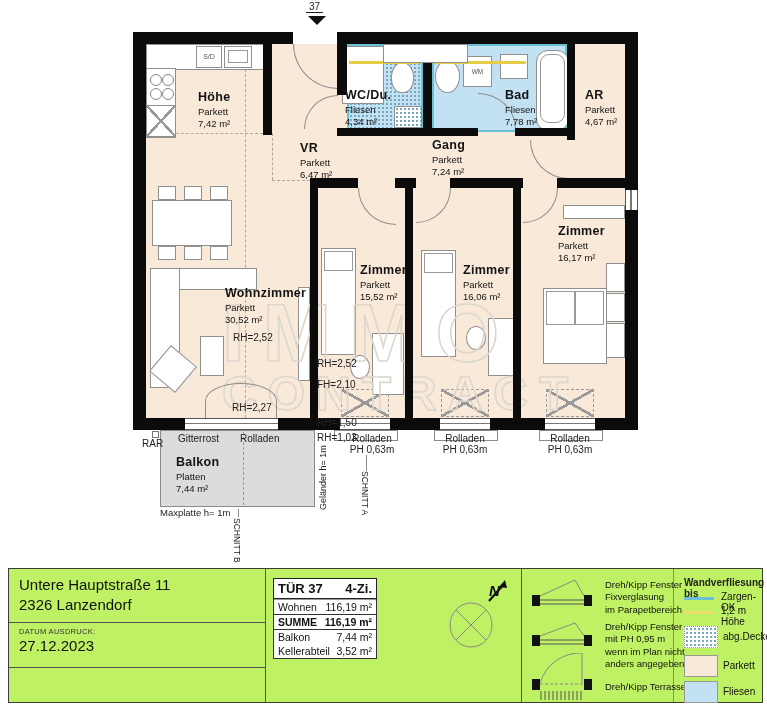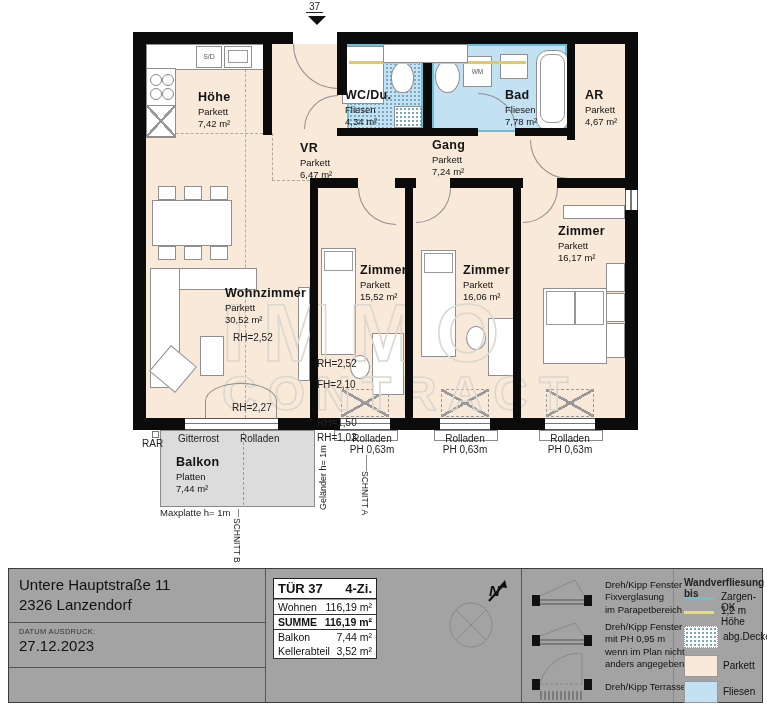--- a/index.html
+++ b/index.html
@@ -30,21 +30,21 @@
   .xbox{background-image:linear-gradient(to bottom right,transparent 47%,#999 47%,#999 53%,transparent 53%),
         linear-gradient(to top right,transparent 47%,#999 47%,#999 53%,transparent 53%);}
   .dots{background-image:radial-gradient(circle,#79a7bd 0.8px,transparent 1px);background-size:4px 4px;}
   .yellowline{position:absolute;background:#e5cd45;z-index:5;}
   .wm{position:absolute;z-index:4;color:transparent;-webkit-text-stroke:1.6px #dcd7cd;
       font-weight:bold;pointer-events:none;line-height:1;}
   .vtext-dn{writing-mode:vertical-rl;}
   .vtext-up{writing-mode:vertical-rl;transform:rotate(180deg);}
   .sectline{position:absolute;background:#8a8a8a;z-index:2;}
   
-  #footer{position:absolute;left:8px;top:568px;width:753px;height:133px;border:1.5px solid #3c3c3c;z-index:10;background:#a3a3a3;}
+  #footer{position:absolute;left:8px;top:568px;width:753px;height:133px;border:1.5px solid #3c3c3c;z-index:10;background:#bef264;}
   .fdiv-v{position:absolute;top:0;bottom:0;border-left:1.2px solid #555;}
   .addr{font-size:15px;line-height:1.35;}
   .small-caps{font-size:7.5px;color:#333;letter-spacing:.3px;}
   #aptable{position:absolute;left:264px;top:9px;width:102px;border:1px solid #333;font-size:10.5px;background:#fff;}
   #aptable .thead{display:flex;justify-content:space-between;font-weight:bold;font-size:13px;
       padding:2px 4px;border:1px solid #222;margin:-1px -1px 0 -1px;}
   #aptable .trow{display:flex;justify-content:space-between;padding:1px 4px;border-top:1px solid #999;}
   #aptable .trow.bold{font-weight:bold;border-top:1.4px solid #333;border-bottom:1.4px solid #333;}
   .legtext{position:absolute;font-size:9.5px;line-height:1.3;}
   .sw{position:absolute;width:32px;height:20px;border:1px solid #999;}

